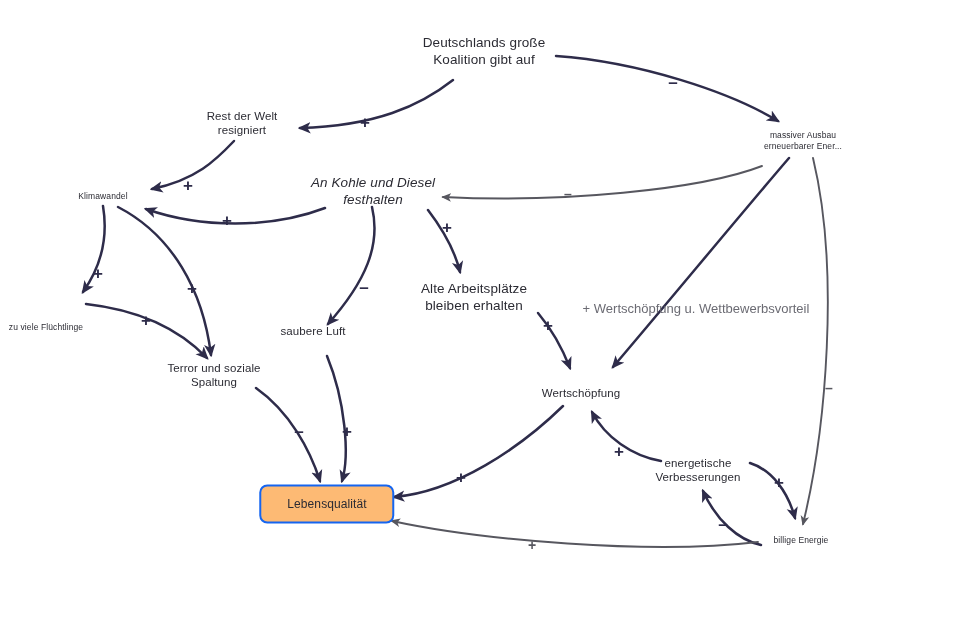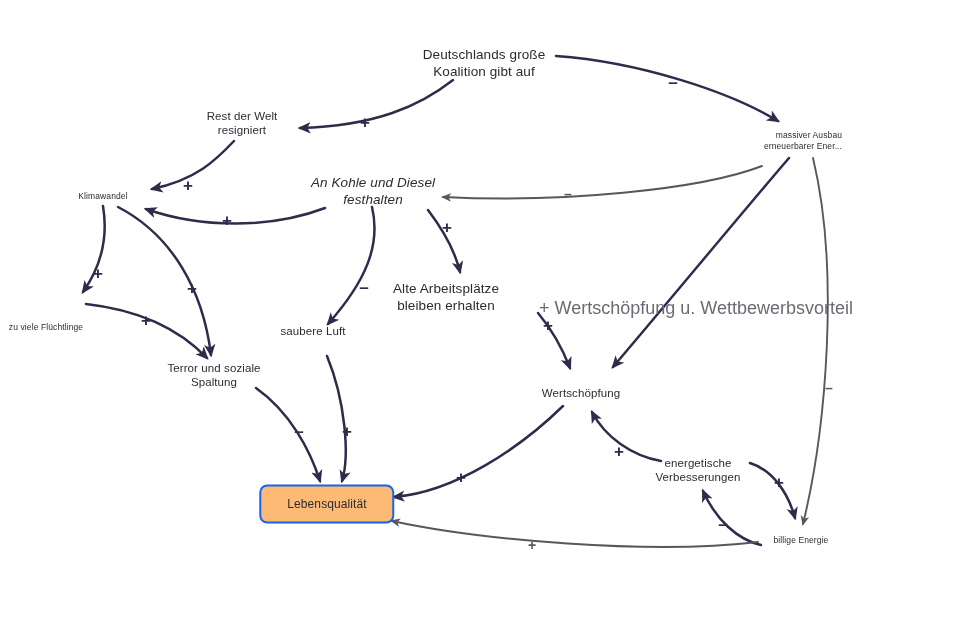--- a/index.html
+++ b/index.html
@@ -29,33 +29,33 @@
     position: absolute;
     color: #2b2b33;
     text-align: center;
     line-height: 1.25;
     white-space: pre-line;
     transform: translate(-50%, -50%);
     letter-spacing: 0.1px;
   }
   .node.sz-lg { font-size: 13.5px; }
   .node.sz-md { font-size: 11.5px; text-align: center; }
-  .node.sz-sm { font-size: 8.5px; text-align: right; }
+  .node.sz-sm { font-size: 8.5px; }
   .node.boxed {
     border: 2px solid #1565f0;
     border-radius: 8px;
     background: #fdba74;
     padding: 10px 26px;
     font-size: 12px;
     box-sizing: border-box;
   }
   .note {
     position: absolute;
     color: #6b6b73;
-    font-size: 18px;
+    font-size: 13px;
     transform: translate(-50%, -50%);
     white-space: nowrap;
   }
   .sign {
     position: absolute;
     transform: translate(-50%, -50%);
     font-size: 17px;
     font-weight: 700;
     line-height: 1;
     color: #2e2c4a;
@@ -117,30 +117,30 @@
       <div class="sign gray small" style="left: 829px; top: 388px;">–</div>
       <div class="sign" style="left: 299px; top: 431px;">–</div>
       <div class="sign" style="left: 347px; top: 431px;">+</div>
       <div class="sign" style="left: 461px; top: 477px;">+</div>
       <div class="sign" style="left: 619px; top: 451px;">+</div>
       <div class="sign" style="left: 723px; top: 524px;">–</div>
       <div class="sign gray small" style="left: 532px; top: 545px;">+</div>
       <div class="sign" style="left: 779px; top: 482px;">+</div>
     </div>
   <div id="nodes">
-      <div class="node sz-lg" style="left: 484px; top: 64px;">Deutschlands große
+      <div class="node sz-lg" style="left: 484px; top: 52px;">Deutschlands große
 Koalition gibt auf</div>
       <div class="node sz-md" style="left: 242px; top: 123px;">Rest der Welt
 resigniert</div>
       <div class="node sz-sm" style="left: 803px; top: 141px;">massiver Ausbau
 erneuerbarer Ener...</div>
       <div class="node sz-sm" style="left: 103px; top: 196px;">Klimawandel</div>
       <div class="node sz-lg" style="left: 373px; top: 192px; font-style: italic;">An Kohle und Diesel
 festhalten</div>
-      <div class="node sz-lg" style="left: 446px; top: 298px;">Alte Arbeitsplätze
+      <div class="node sz-lg" style="left: 474px; top: 298px;">Alte Arbeitsplätze
 bleiben erhalten</div>
       <div class="node sz-sm" style="left: 46px; top: 327px;">zu viele Flüchtlinge</div>
       <div class="node sz-md" style="left: 313px; top: 331px;">saubere Luft</div>
       <div class="node sz-md" style="left: 214px; top: 375px;">Terror und soziale
 Spaltung</div>
       <div class="node sz-md" style="left: 581px; top: 393px;">Wertschöpfung</div>
       <div class="node sz-md" style="left: 698px; top: 470px;">energetische
 Verbesserungen</div>
       <div class="node sz-sm" style="left: 801px; top: 540px;">billige Energie</div>
       <div class="node sz-md boxed" style="left: 327px; top: 504px;">Lebensqualität</div>

